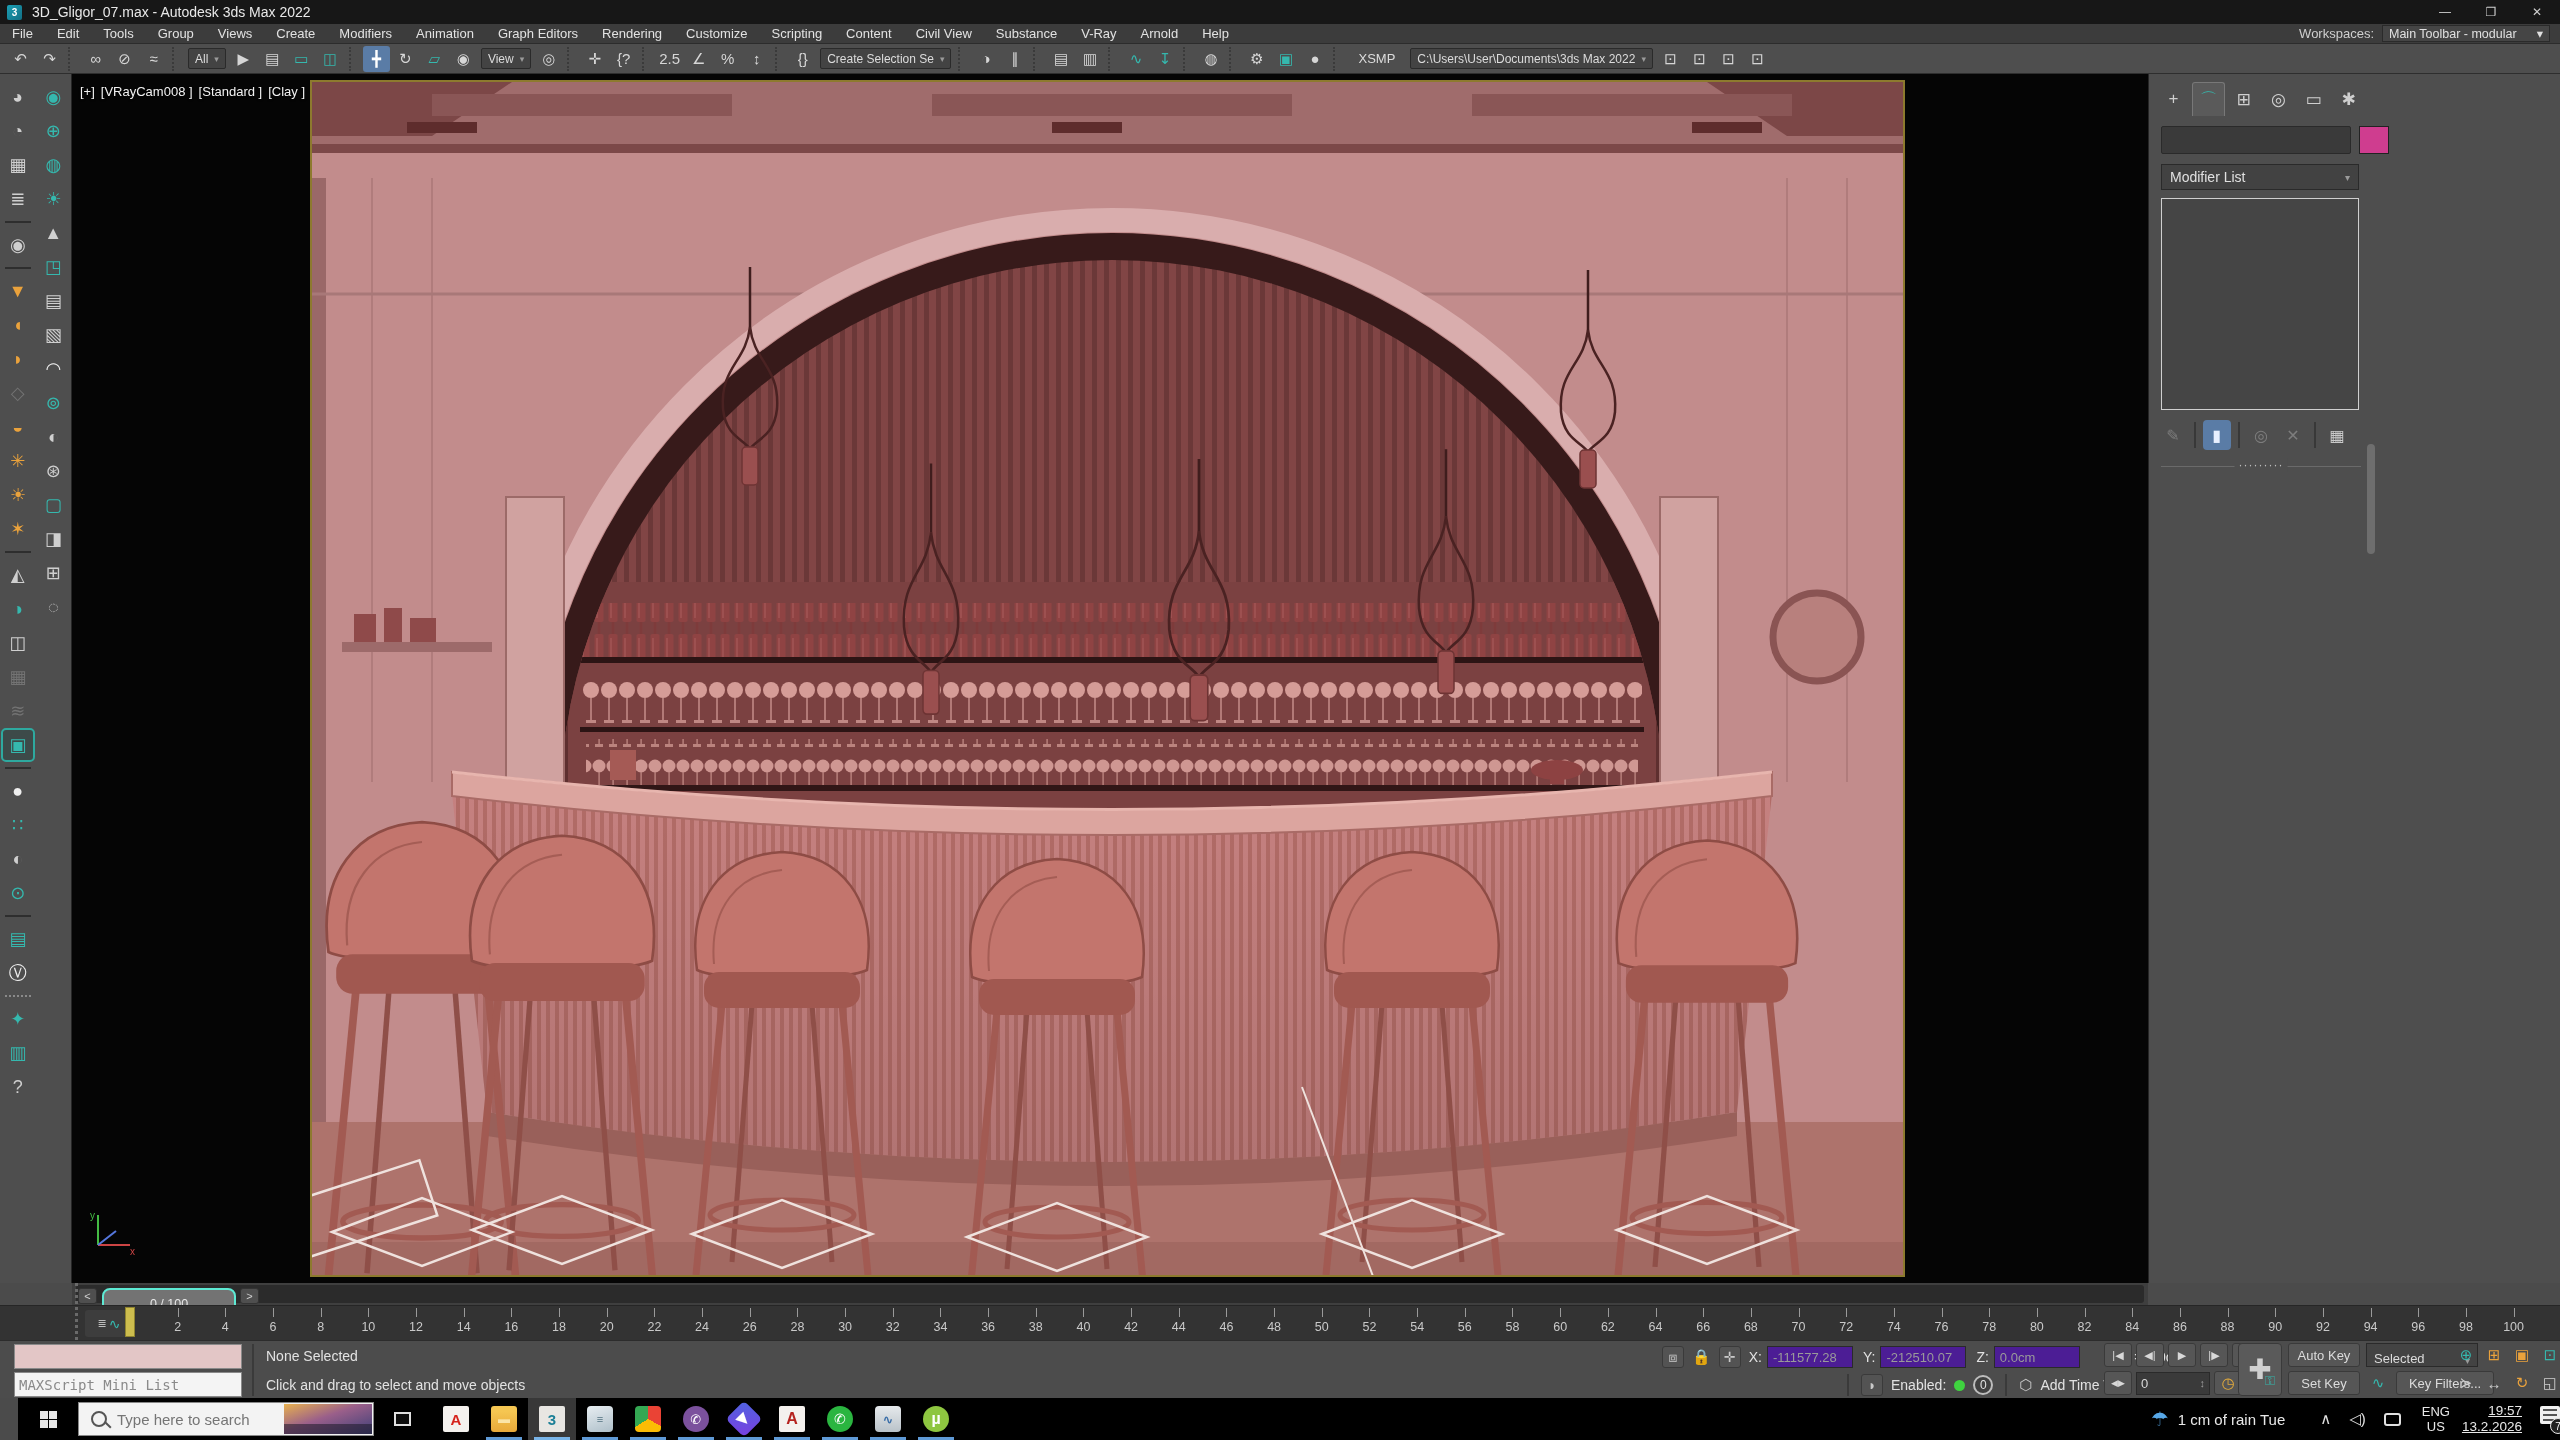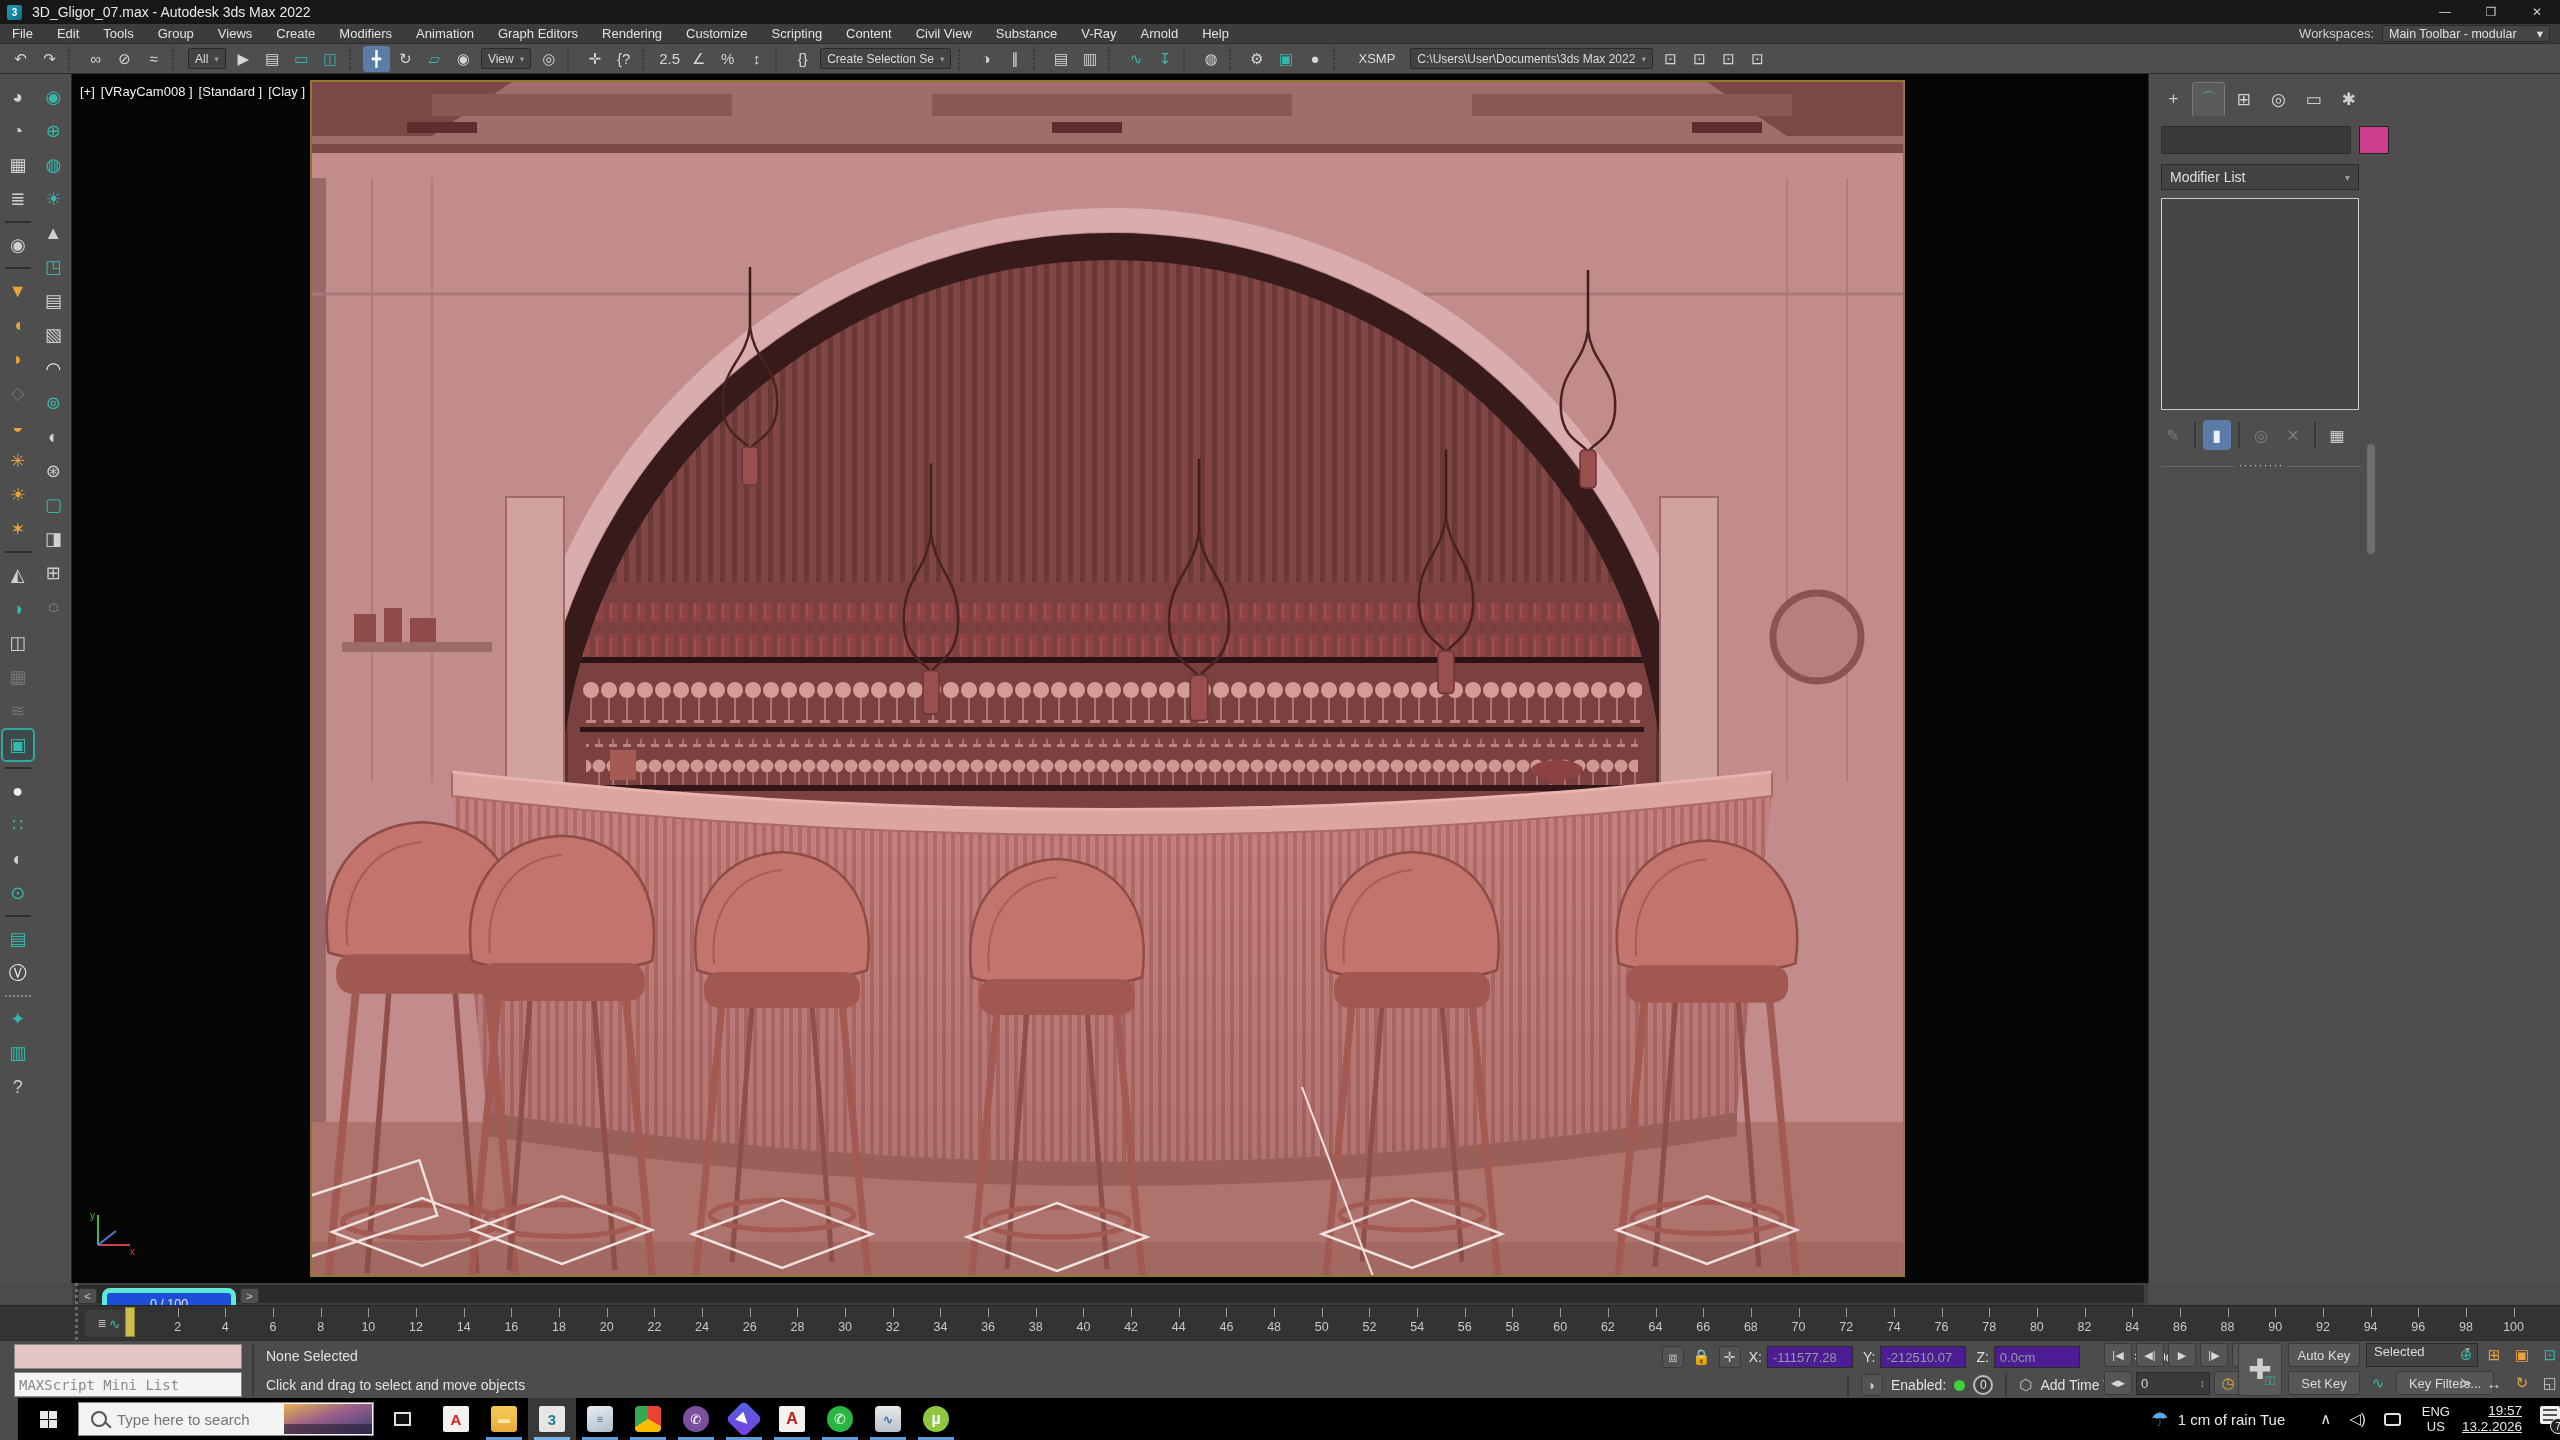--- a/index.html
+++ b/index.html
@@ -80,22 +80,22 @@
   #panelrule::after { content:"·········"; position:absolute; left:50%; top:-9px; transform:translateX(-50%);
     color:#bdbdbd; font-size:12px; letter-spacing:1px; background:#4e4e4e; padding:0 4px; }
   #panelscroll { position:absolute; left:218px; top:370px; width:8px; height:110px; background:#6e6e6e; border-radius:4px; }
 
   
   #sliderrow { position:absolute; left:72px; top:1283px; width:2076px; height:22px; background:#3f3f3f;
     display:flex; align-items:center; }
   #slidertrack { position:absolute; left:4px; top:2px; width:2068px; height:18px; background:#2b2b2b; border-radius:3px; }
   .slidebtn { position:absolute; top:3px; width:19px; height:16px; background:#4f4f4f; border:1px solid #333;
     border-radius:3px; color:#d0d0d0; font-size:11px; display:flex; align-items:center; justify-content:center; }
-  #sliderpill { position:absolute; left:26px; top:3px; width:134px; height:32px; background:#1d4ed8;
-    border:5px solid #5eead4; border-radius:8px; color:#e8e8e8; font-size:12.5px;
+  #sliderpill { position:absolute; left:26px; top:3px; width:134px; height:32px; background:#737373;
+    border:2px solid #5eead4; border-radius:8px; color:#e8e8e8; font-size:12.5px;
     display:flex; align-items:center; justify-content:center; }
   #rulerrow { position:absolute; left:0px; top:1305px; width:2560px; height:35px; background:#333333; border-top:1px solid #262626; }
   #curvebtn { position:absolute; left:85px; top:4px; width:48px; height:27px; background:#3d3d3d; border-radius:3px;
     color:#35b8ae; display:flex; align-items:center; justify-content:center; font-size:14px; gap:2px; }
   #curvebtn .lines { color:#bdbdbd; font-size:11px; }
   #ticks { position:absolute; left:112px; top:2px; width:2420px; display:flex; justify-content:space-between; }
   .tick { width:36px; text-align:center; color:#c9c9c9; font-size:12.5px; position:relative; padding-top:12px; }
   .tick::before { content:""; position:absolute; left:50%; top:0; width:1px; height:9px; background:#9a9a9a; }
   #framemarker { position:absolute; left:125px; top:1px; width:10px; height:30px; background:#cdbd4e; border:1px solid #8f842f; }
   #rulergrip { position:absolute; left:72px; top:1283px; width:10px; height:57px; border-left:3px dotted #6a6a6a; margin-left:3px; }
@@ -129,21 +129,21 @@
     font-size:11px; display:flex; align-items:center; justify-content:center; padding:0 3px; }
   #framefield { width:74px; height:23px; background:#3a3a3a; border:1px solid #2a2a2a; color:#d8d8d8; font-size:13px;
     display:flex; align-items:center; justify-content:space-between; padding:0 4px; }
   #framefield .spin { color:#9a9a9a; font-size:11px; }
   #bigkey { position:absolute; left:2238px; top:2px; width:44px; height:53px; background:#5a5a5a; border:1px solid #3a3a3a;
     border-radius:4px; display:flex; align-items:center; justify-content:center; color:#d0d0d0; font-size:28px; }
   #bigkey span.kd { position:absolute; margin-top:22px; margin-left:20px; color:#35b8ae; font-size:13px; }
   .akbtn { width:72px; height:24px; background:#565656; border:1px solid #3a3a3a; border-radius:3px; color:#dcdcdc;
     font-size:13px; display:flex; align-items:center; justify-content:center; }
   #selectedDrop { width:112px; height:24px; background:#434343; border:1px solid #2a2a2a; color:#dcdcdc; font-size:13px;
-    display:flex; align-items:flex-start; justify-content:space-between; padding:0 7px; }
+    display:flex; align-items:flex-end; justify-content:space-between; padding:0 7px; }
   #keyfilters { width:98px; height:24px; background:#565656; border:1px solid #3a3a3a; border-radius:3px; color:#dcdcdc;
     font-size:13px; display:flex; align-items:center; justify-content:center; }
   #nav1,#nav2 { position:absolute; display:flex; gap:4px; }
   #nav1 { left:2454px; top:2px; } #nav2 { left:2454px; top:30px; }
   .navbtn { width:24px; height:24px; display:flex; align-items:center; justify-content:center; color:#cfcfcf; font-size:15px; }
   .navbtn.teal { color:#35b8ae; } .navbtn.orange { color:#eaa23c; }
 
   
   #watermark { position:absolute; left:2208px; top:1284px; z-index:50; color:rgba(210,214,218,.5); pointer-events:none; }
   #watermark .l1 { font-size:30px; font-weight:300; }

